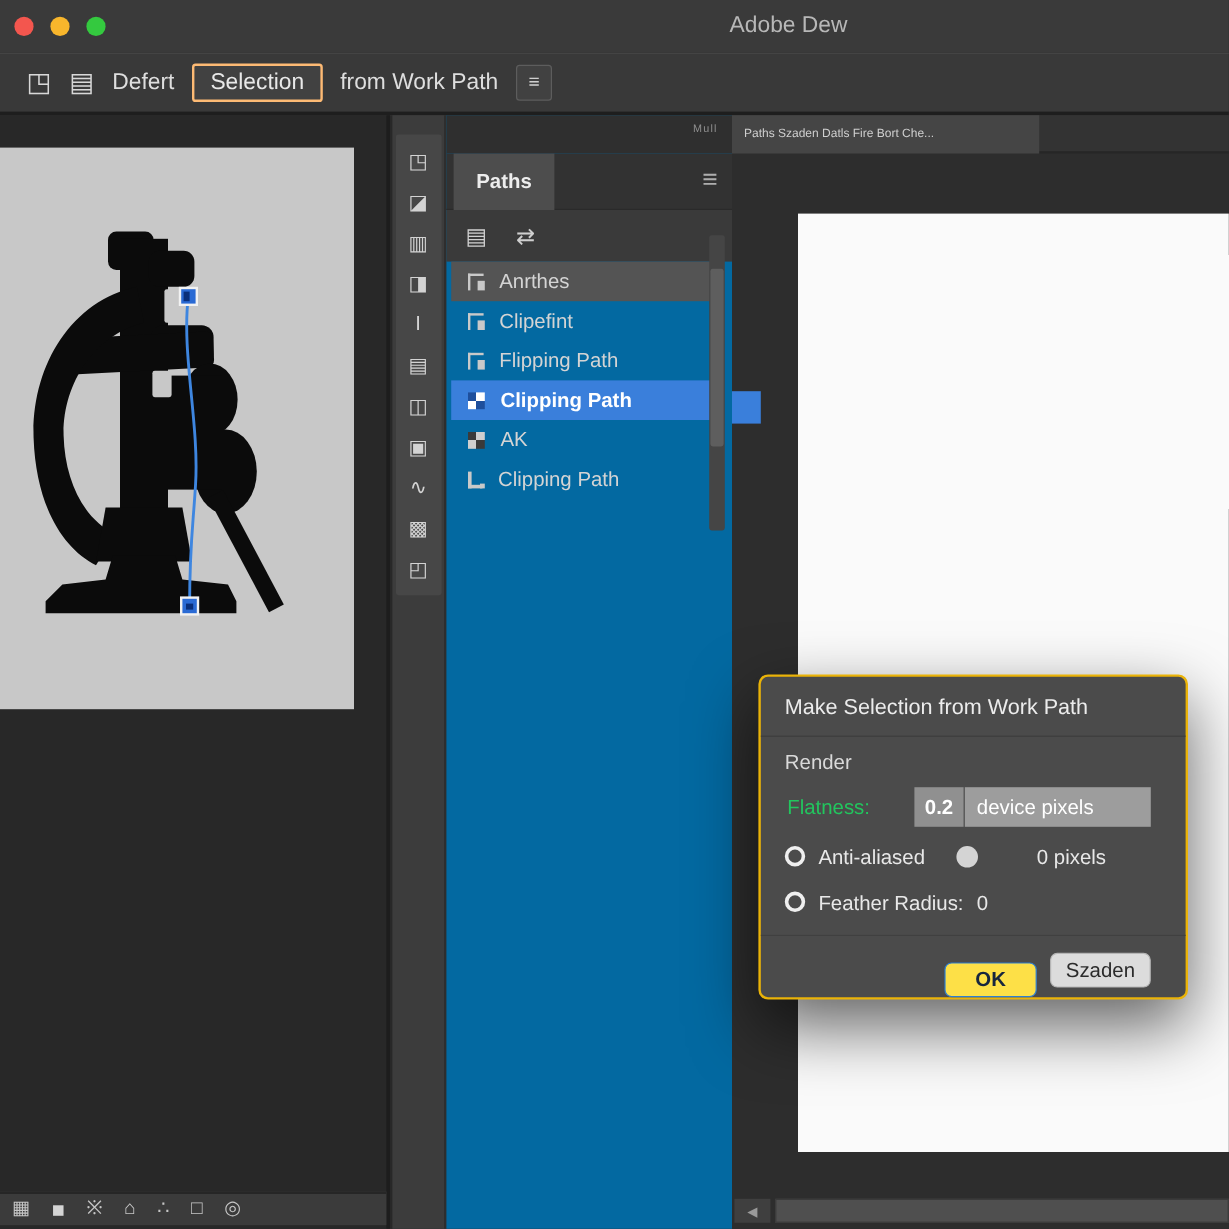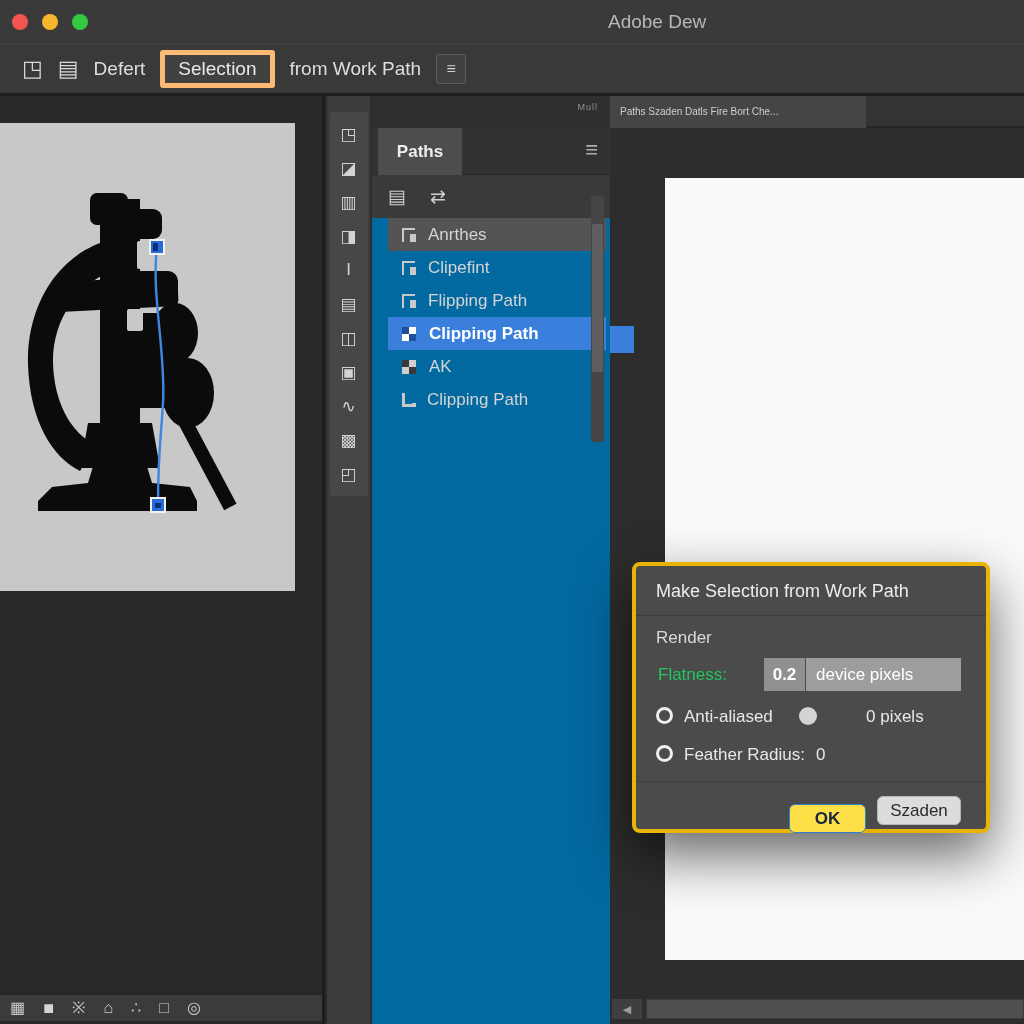--- a/index.html
+++ b/index.html
@@ -11,21 +11,21 @@
   .lights { position:absolute; left:12px; top:14px; display:flex; gap:14px; }
   .light { width:16px; height:16px; border-radius:50%; }
   .light.red{ background:#f3564e; } .light.yellow{ background:#f8b62c; } .light.green{ background:#34c93f; }
   .win-title { position:absolute; left:608px; top:11px; font-size:19px; color:#b7b7b7; }
 
   
   .toolbar { position:absolute; left:0; top:44px; width:1024px; height:52px; background:#393939;
              border-top:1px solid #444; border-bottom:3px solid #1e1e1e; display:flex; align-items:center; padding-left:22px; gap:15px; }
   .tb-glyph { font-size:22px; color:#d8d8d8; line-height:1; }
   .tb-label { font-size:19px; color:#dedede; }
-  .tb-boxed { border:5px solid #fdba74; background:#414141; border-radius:3px; padding:3px 13px; font-size:19px; color:#e8e8e8; }
+  .tb-boxed { border:2px solid #fdba74; background:#414141; border-radius:3px; padding:3px 13px; font-size:19px; color:#e8e8e8; }
   .tb-iconbox { border:1px solid #5d5d5d; background:#414141; border-radius:3px; width:30px; height:30px;
                 display:flex; align-items:center; justify-content:center; font-size:16px; color:#cfcfcf; }
 
   
   .left-window { position:absolute; left:0; top:96px; width:325px; height:928px; background:#282828; box-shadow:inset -3px 0 0 #1d1d1d; }
   .canvas-left { position:absolute; left:0; top:27px; width:295px; height:468px; background:#c8c8c8; }
   .canvas-left svg { display:block; }
   .statusbar { position:absolute; left:0; top:897px; width:322px; height:28px; background:#3b3b3b; border-top:2px solid #262626;
                display:flex; align-items:center; gap:18px; padding-left:10px; }
   .sb-icon { font-size:16px; color:#c6c6c6; line-height:1; }
@@ -39,21 +39,21 @@
   
   .paths-panel { position:absolute; left:372px; top:96px; width:238px; height:928px; background:#0369a1; }
   .panel-top { height:32px; background:#2f2f2f; position:relative; }
   .corner-text { position:absolute; right:12px; top:6px; font-size:9px; color:#8f8f8f; letter-spacing:1px; }
   .tab-row { height:47px; background:#323232; border-bottom:1px solid #2a2a2a; position:relative; }
   .paths-tab { position:absolute; left:6px; top:0; width:84px; height:47px; background:#4d4d4d;
                display:flex; align-items:center; justify-content:center; font-size:17px; font-weight:bold; color:#ededed; }
   .panel-menu { position:absolute; right:12px; top:9px; font-size:22px; color:#aeaeae; }
   .panel-actions { height:43px; display:flex; align-items:center; gap:24px; padding-left:16px; background:#3a3a3a; }
   .panel-action { font-size:19px; color:#cfcfcf; }
-  .path-list { position:absolute; left:16px; top:122px; width:238px;text-align:center; }
+  .path-list { position:absolute; left:4px; top:122px; width:238px;text-align:center; }
   .path-row { height:33px; display:flex; align-items:center; gap:13px; padding-left:14px; width:218px;
               font-size:17px; color:#d4d4d4; }
   .path-row.hl { background:#545454; }
   .path-row.sel { background:#3a7fdb; color:#ffffff; font-weight:bold; }
   .mini-corner { width:13px; height:14px; border-left:2px solid #c9c9c9; border-top:2px solid #c9c9c9; position:relative; flex:none; }
   .mini-corner::after { content:""; position:absolute; right:-1px; bottom:0; width:6px; height:8px; background:#c9c9c9; }
   .mini-checker { width:14px; height:14px; flex:none;
                   background:conic-gradient(#ffffff 0 25%, #1e4f9c 0 50%, #ffffff 0 75%, #1e4f9c 0); }
   .mini-checker.dim { background:conic-gradient(#cfcfcf 0 25%, #3a3a3a 0 50%, #cfcfcf 0 75%, #3a3a3a 0); }
   .mini-L { width:12px; height:14px; border-left:3px solid #c9c9c9; border-bottom:3px solid #c9c9c9; position:relative; flex:none; }
@@ -68,21 +68,21 @@
              line-height:32px; padding:0 10px; white-space:nowrap; overflow:hidden; text-overflow:ellipsis; }
   .canvas-right { position:absolute; left:55px; top:82px; width:359px; height:782px; background:#fafafa; }
   .selection-bleed { position:absolute; left:0; top:230px; width:24px; height:27px; background:#3a7fdb; }
   .h-scrollbar { position:absolute; left:0; top:902px; width:414px; height:22px; }
   .h-arrow { position:absolute; left:2px; top:1px; width:30px; height:20px; background:#3f3f3f; color:#9a9a9a;
              display:flex; align-items:center; justify-content:center; font-size:11px; }
   .h-track { position:absolute; left:36px; top:1px; right:0; height:20px; background:#4f4f4f; border:1px solid #3a3a3a; }
 
   
   .dialog { position:absolute; left:632px; top:562px; width:358px; height:271px; background:#4b4b4b;
-            border:4px solid #eab308; border-radius:8px; box-shadow:0 22px 55px rgba(0,0,0,.6); z-index:50; }
+            border:2px solid #eab308; border-radius:8px; box-shadow:0 22px 55px rgba(0,0,0,.6); z-index:50; }
   .dlg-title { height:50px; line-height:50px; padding-left:20px; font-size:18px; color:#ececec; border-bottom:1px solid #3d3d3d; }
   .dlg-render { position:absolute; left:20px; top:62px; font-size:17px; color:#d9d9d9; }
   .dlg-flatlabel { position:absolute; left:22px; top:99px; font-size:17px; color:#22c55e; }
   .dlg-flatvalue { position:absolute; left:128px; top:92px; width:41px; height:33px; background:#909090;
                    display:flex; align-items:center; justify-content:center; font-size:17px; font-weight:bold; color:#ffffff; }
   .dlg-flatunit { position:absolute; left:170px; top:92px; width:155px; height:33px; background:#9d9d9d;
                   line-height:33px; padding-left:10px; font-size:17px; color:#ffffff; }
   .radio { position:absolute; width:17px; height:17px; border:3px solid #efefef; border-radius:50%; background:transparent; }
   .dot { position:absolute; width:18px; height:18px; border-radius:50%; background:#d4d4d4; }
   .dlg-text { position:absolute; font-size:17px; color:#e8e8e8; }

